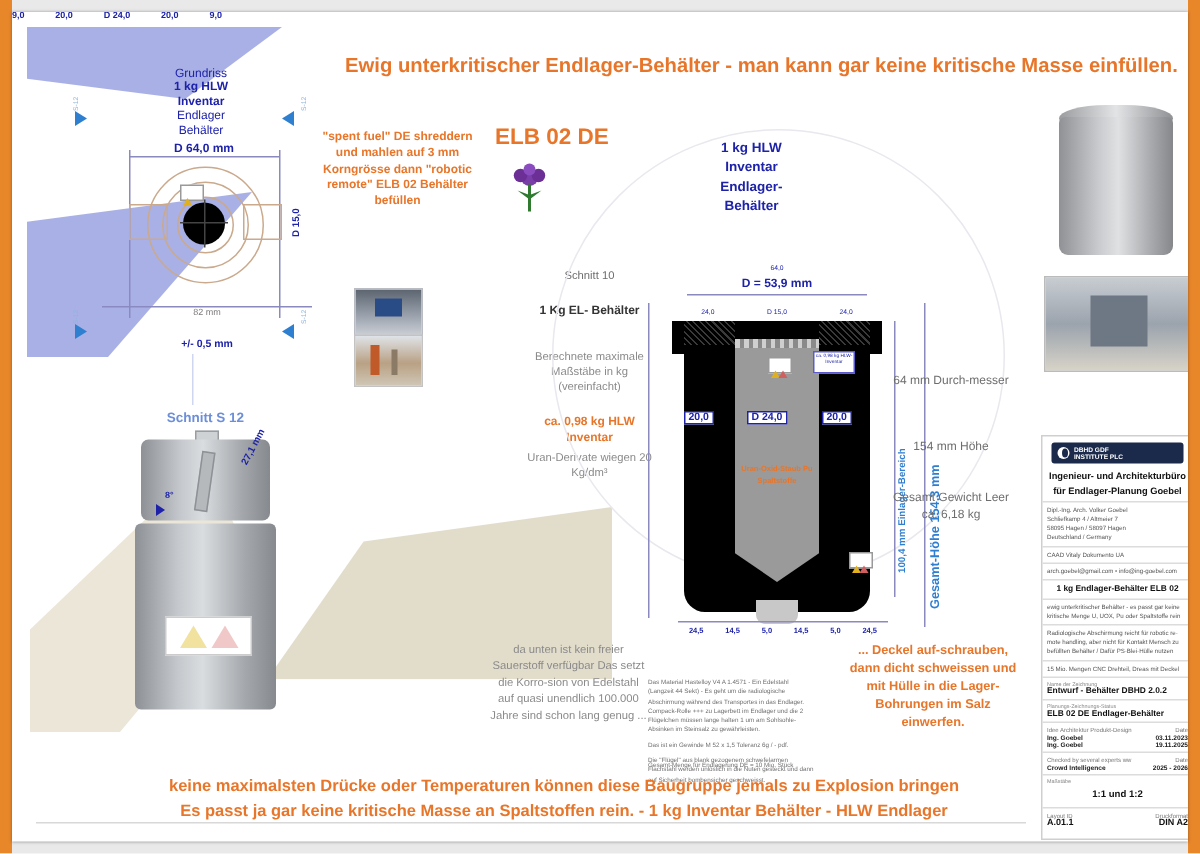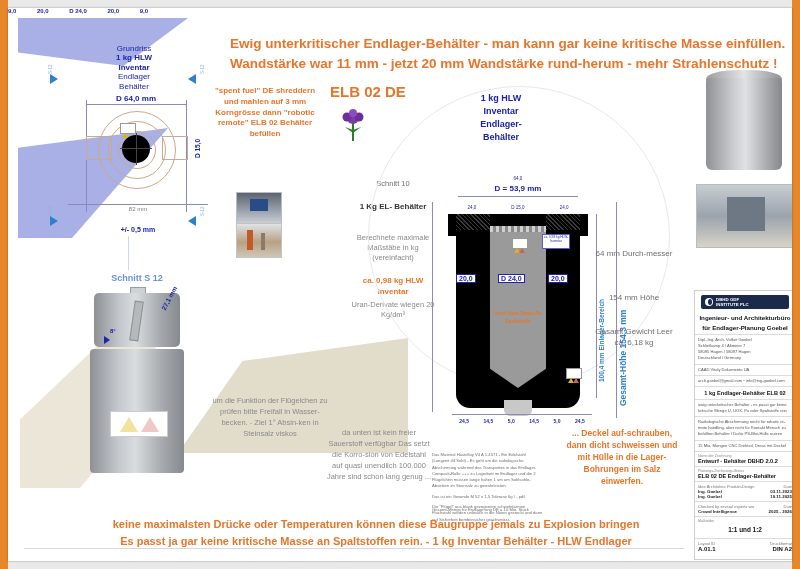--- a/index.html
+++ b/index.html
@@ -154,21 +154,20 @@
 
 <div class="sheet">
 
   <div class="deco1"></div>
   <div class="deco2"></div>
   <div class="deco3"></div>
   <div class="deco4"></div>
 
   <div class="t headline">
     <span class="b">Ewig</span><span> unterkritischer Endlager-Behälter - man kann gar keine kritische Masse einfüllen.</span><br>
-    <span>Wandstärke war 11 mm - jetzt 20 mm Wandstärke rund-herum - mehr Strahlenschutz !</span>
   </div>
 
   <div class="t plan-title c-blue">
     <div>Grundriss</div>
     <div class="b">1 kg HLW</div>
     <div class="b">Inventar</div>
     <div>Endlager</div>
     <div>Behälter</div>
   </div>
 
@@ -316,21 +315,20 @@
     <div class="body"></div>
     <div class="label">
         <i></i>
         <i class="r"></i>
       </div>
   </div>
   <div class="s12dim">27,1 mm</div>
   <div class="s12ang">8°</div>
   <div class="arrow ar-r" style="left:96px;top:328px;border-left-color:#1d22a8;border-top-width:4px;border-bottom-width:4px;border-left-width:6px;"></div>
 
-  <div class="t umdie">um die Funktion der Flügelchen zu prüfen bitte Freifall in Wasser-becken. - Ziel 1° Absin-ken in Steinsalz viskos</div>
   <div class="t daunten">da unten ist kein freier Sauerstoff verfügbar Das setzt die Korro-sion von Edelstahl auf quasi unendlich 100.000 Jahre sind schon lang genug ...</div>
 
   <div class="t matnote">
     <div>Das Material Hastelloy V4 A  1.4571 - Ein Edelstahl (Langzeit 44 Sekt) - Es geht um die radiologische Abschirmung während des Transportes in das Endlager. Compack-Rolle +++ zu Lagerbett im Endlager und die 2 Flügelchen müssen lange halten 1 um am Sohlsohle-Absinken im Steinsalz zu gewährleisten.</div>
     <div style="height:4px"></div>
     <div>Das ist ein Gewinde M 52 x 1,5 Toleranz 6g / - pdf.</div>
     <div style="height:4px"></div>
     <div>Die "Flügel" aus blank gezogenem schwefelarmen Flachstahl werden unlöslich in die Nuten gesteckt und dann auf Sicherheit bombensicher geschweisst.</div>
   </div>
   <div class="t gesmenge">Gesamt-Menge für Endlagerung DE = 10 Mio. Stück</div>

